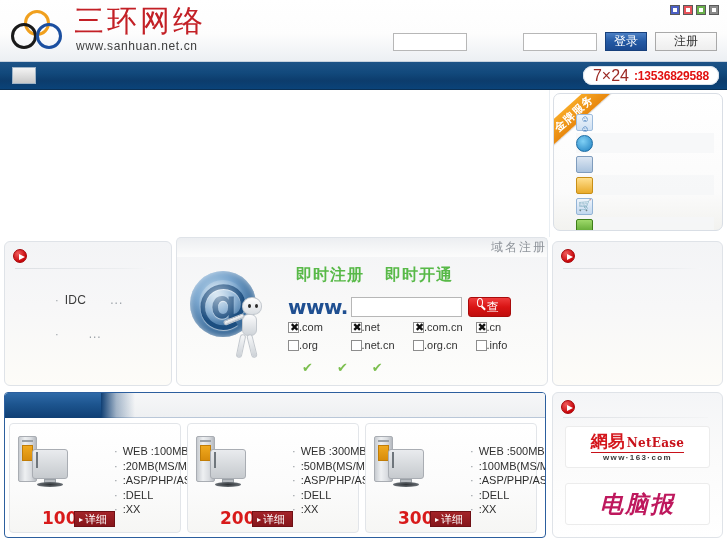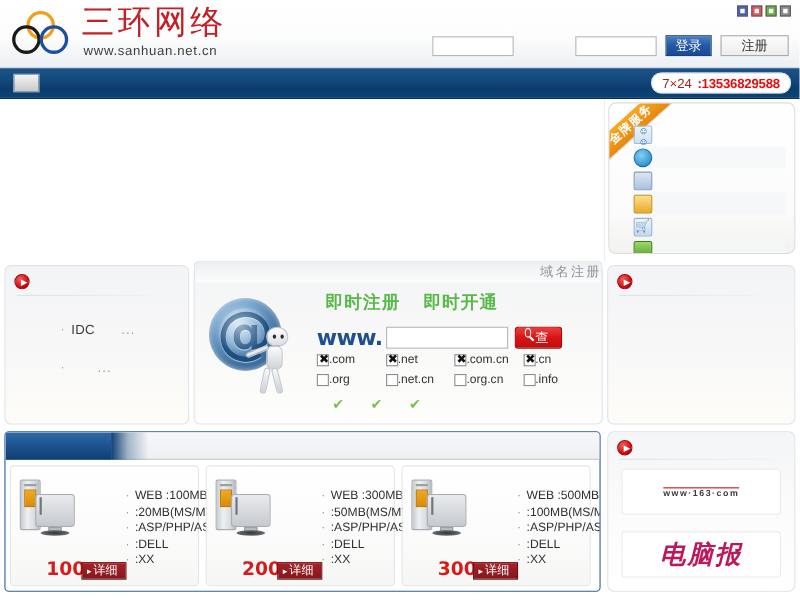--- a/index.html
+++ b/index.html
@@ -95,21 +95,21 @@
     background: linear-gradient(to bottom, #f4f4f4, #c9c9c9);
     border: 1px solid #9fb3c6;
   }
   .phone-box {
     position: absolute; right: 8px; top: 4px;
     height: 19px; padding: 0 10px;
     background: #fff; border-radius: 9px;
     display: flex; align-items: center; gap: 5px;
     box-shadow: 0 0 0 1px #d8e2ec inset;
   }
-  .phone-24 { font-size: 12px; color: #9b2a24; text-align: right; }
+  .phone-24 { font-size: 16px; color: #9b2a24; text-align: right; }
   .phone-num { font-size: 12px; font-weight: bold; color: #e1100f; letter-spacing: -0.2px; }
 
   
   .hero-row { position: relative; height: 147px; background: #fff; }
   .hero-banner {
     position: absolute; left: 0; top: 0; width: 550px; height: 147px;
     background: #ffffff;
     border-right: 1px solid #e9eef3;
   }
   .gold-panel {
@@ -795,20 +795,24 @@
 
     </div>
   </div>
 
   <div class="ad-panel">
     <span class="play-ico"></span>
     <span class="ad-hr"></span>
 
     <div class="ad-box one">
       <div class="netease">
+        <div class="top">
+          <span class="cn">網易</span>
+          <span class="en">NetEase</span>
+        </div>
         <div class="url">www·163·com</div>
       </div>
     </div>
 
     <div class="ad-box two">
       <span class="dnb">电脑报</span>
     </div>
   </div>
 </div>
 

